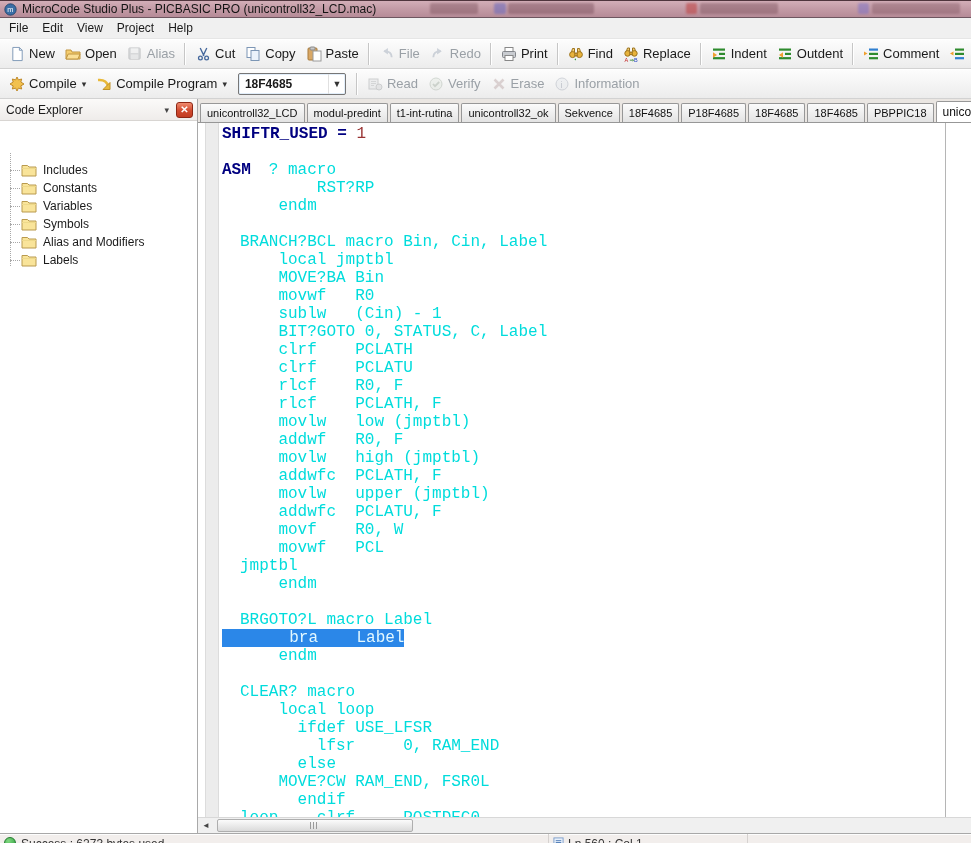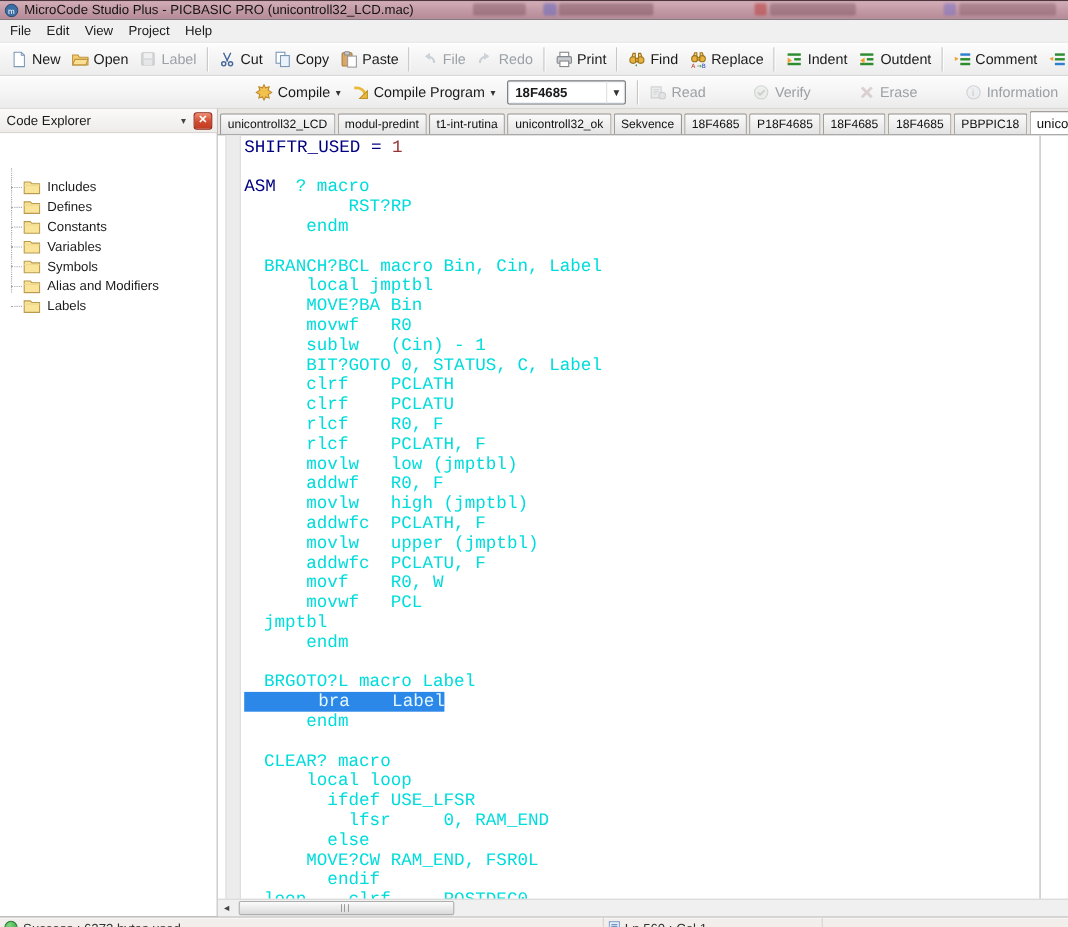--- a/index.html
+++ b/index.html
@@ -32,21 +32,21 @@
   .menubar{height:20px;flex:none;background:#f0f0f0;display:flex;align-items:center;font-size:12px;border-bottom:1px solid #e6e6e6;padding-left:2px;}
   .menu-item{padding:2px 7px;border-radius:2px;}
 
   
   .toolbar{
     flex:none;display:flex;align-items:center;font-size:13px;padding:0 4px;
     background:linear-gradient(#fdfdfd,#ececec);
     border-bottom:1px solid #d2d2d2;box-shadow:inset 0 1px 0 #fff;
   }
   .tb1{height:29px;}
-  .tb2{height:29px;justify-content:flex-end;}
+  .tb2{height:29px;}
   .tbtn{display:flex;align-items:center;gap:4px;padding:3px 5px;border-radius:3px;white-space:nowrap;}
   .tbtn .ico{display:inline-flex;width:16px;height:16px;align-items:center;justify-content:center;flex:none;}
   .tbtn.disabled{color:#9aa0a6;}
   .tbtn.disabled .ico{opacity:.45;filter:grayscale(55%);}
   .sep{width:0;height:22px;border-left:1px solid #c6c6c6;border-right:1px solid #ffffff;margin:0 4px;flex:none;}
   .dd-arrow{font-size:9px;color:#333;margin-left:1px;}
   .combobox{
     width:100px;height:20px;margin:0 6px;background:#fff;border:1px solid #767676;border-radius:2px;
     display:flex;align-items:center;justify-content:space-between;font-size:12px;font-weight:bold;
     padding-left:6px;box-shadow:0 0 0 1px #e2eefa inset;
@@ -89,21 +89,21 @@
   .editor{flex:1;position:relative;background:#fff;border-top:1px solid #979797;overflow:hidden;}
   .gutter{position:absolute;left:7px;top:0;bottom:15px;width:12px;background:#ececec;border-left:1px solid #dcdcdc;border-right:1px solid #dcdcdc;}
   .divider{position:absolute;top:0;bottom:15px;right:25px;width:1px;background:#b5b5b5;}
   pre.code{
     margin:0;padding:2px 0 0 24px;position:relative;
     font-family:"Liberation Mono","DejaVu Sans Mono",monospace;
     font-size:16px;line-height:18px;
   }
   .ln{height:18px;white-space:pre;}
   .c-d{color:var(--code-default,#00dcdc);margin-left:18px;}
-  .c-k{color:var(--code-keyword,#000080);font-weight:normal;margin-top:30px;}
+  .c-k{color:var(--code-keyword,#000080);font-weight:bold;margin-top:30px;}
   .c-n{color:var(--code-number,#993333);}
   .c-s{background:var(--sel-bg,#2b87e8);color:var(--sel-tx,#e3f8ff);}
   .hscroll{
     position:absolute;left:0;right:0;bottom:0;height:15px;background:#f0f0f0;
     border-top:1px solid #d8d8d8;display:flex;align-items:center;
   }
   .hs-arrow{width:16px;text-align:center;font-size:8px;color:#444;flex:none;}
   .hs-thumb{margin-left:3px;width:194px;height:11px;flex:none;position:relative;
     background:linear-gradient(#fbfbfb,#dadada);border:1px solid #aeaeae;border-radius:2px;}
   .hs-thumb .grip{position:absolute;left:50%;top:2px;bottom:2px;width:9px;margin-left:-5px;
@@ -170,21 +170,21 @@
         <span>Open</span>
       </div>
       <div class="tbtn disabled">
         <span class="ico">
           <svg width="15" height="15" viewBox="0 0 16 16">
             <rect x="2" y="2" width="12" height="12" rx="1" fill="#aeb6bf" stroke="#8a9099"></rect>
             <rect x="4" y="2.5" width="8" height="5" fill="#e8eaed"></rect>
             <rect x="4" y="9" width="8" height="5" fill="#d6d9dd"></rect>
           </svg>
         </span>
-        <span>Label</span>
+        <span>Alias</span>
       </div>
       <div class="sep"></div>
       <div class="tbtn">
         <span class="ico">
           <svg width="15" height="16" viewBox="0 0 16 16">
             <path d="M4.5 1.5l4 8.5M11.5 1.5l-4 8.5" stroke="#44679c" stroke-width="1.4" fill="none"></path>
             <circle cx="4.7" cy="12.3" r="2" fill="none" stroke="#44679c" stroke-width="1.4"></circle>
             <circle cx="11.3" cy="12.3" r="2" fill="none" stroke="#44679c" stroke-width="1.4"></circle>
           </svg>
         </span>
@@ -331,21 +331,21 @@
           </svg>
         </span>
       <span>Compile Program</span>
       <span class="dd-arrow">▾</span>
     </div>
     <div class="combobox">
       <span>18F4685</span>
       <span class="cb-arrow">▼</span>
     </div>
     <div class="sep"></div>
-    <div id="device-actions" style="display:flex;align-items:center;gap:33px;">
+    <div id="device-actions" style="display:flex;align-items:center;">
         <div class="tbtn disabled">
           <span class="ico">
             <svg width="16" height="16" viewBox="0 0 16 16">
               <rect x="2" y="3" width="9" height="10" fill="#dfe2e6" stroke="#9aa0a6"></rect>
               <path d="M4 5.5h5M4 7.5h5M4 9.5h3" stroke="#aab0b6"></path>
               <circle cx="12" cy="11" r="3" fill="#cfd3d8" stroke="#9aa0a6"></circle>
             </svg>
           </span>
           <span>Read</span>
         </div>
@@ -390,30 +390,20 @@
         <div class="vline"></div>
       <div class="titem">
             <span class="conn"></span>
             <span class="ico">
               <svg width="16" height="13" viewBox="0 0 16 13">
                 <path d="M1 3V1.5h5.5L8 3h7v9H1z" fill="#f9e49a" stroke="#b99a4e"></path>
                 <path d="M1 4.5h14" stroke="#eed98a"></path>
               </svg>
             </span>
             <span class="tlabel">Includes</span>
-          </div>
-          <div class="titem">
-            <span class="conn"></span>
-            <span class="ico">
-              <svg width="16" height="13" viewBox="0 0 16 13">
-                <path d="M1 3V1.5h5.5L8 3h7v9H1z" fill="#f9e49a" stroke="#b99a4e"></path>
-                <path d="M1 4.5h14" stroke="#eed98a"></path>
-              </svg>
-            </span>
-            <span class="tlabel">Defines</span>
           </div>
           <div class="titem">
             <span class="conn"></span>
             <span class="ico">
               <svg width="16" height="13" viewBox="0 0 16 13">
                 <path d="M1 3V1.5h5.5L8 3h7v9H1z" fill="#f9e49a" stroke="#b99a4e"></path>
                 <path d="M1 4.5h14" stroke="#eed98a"></path>
               </svg>
             </span>
             <span class="tlabel">Constants</span>

